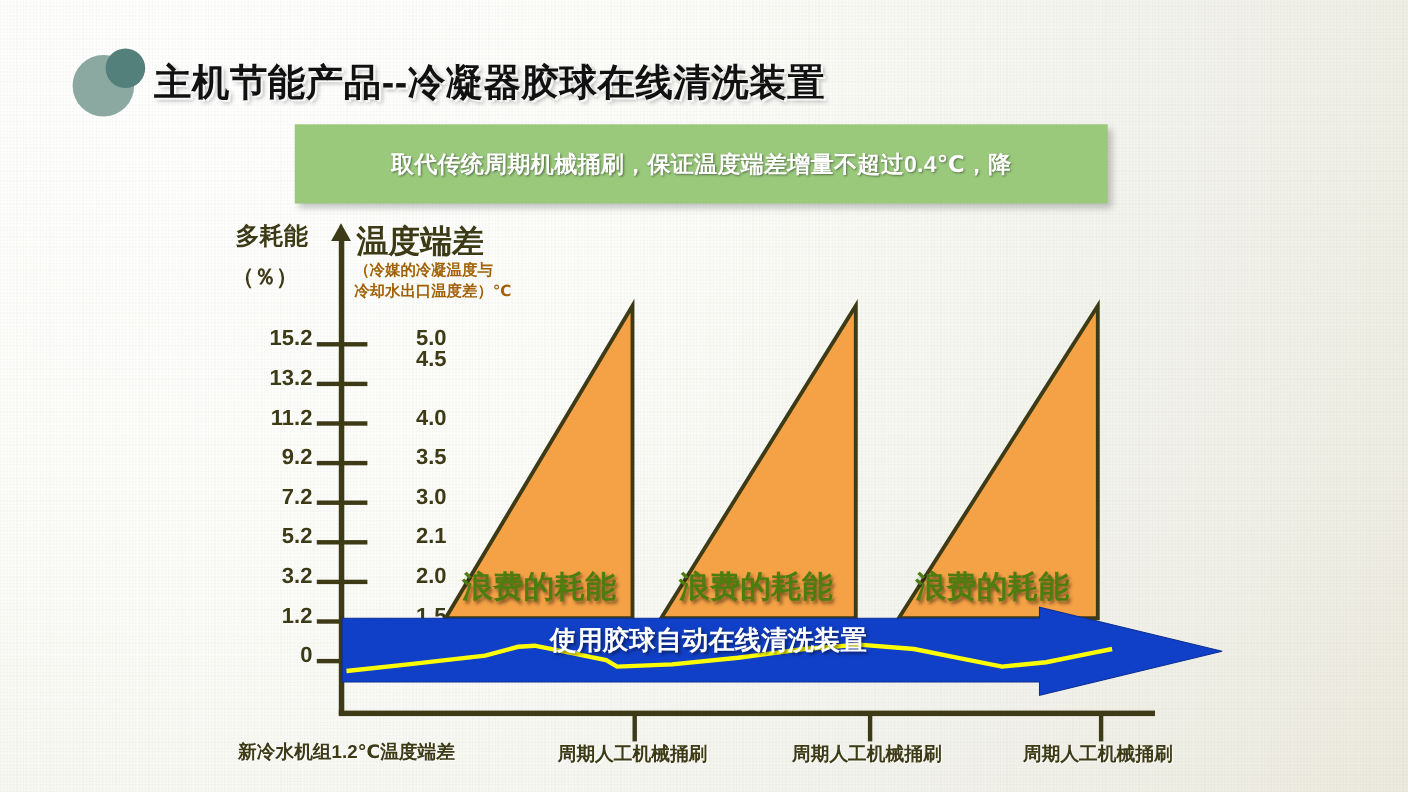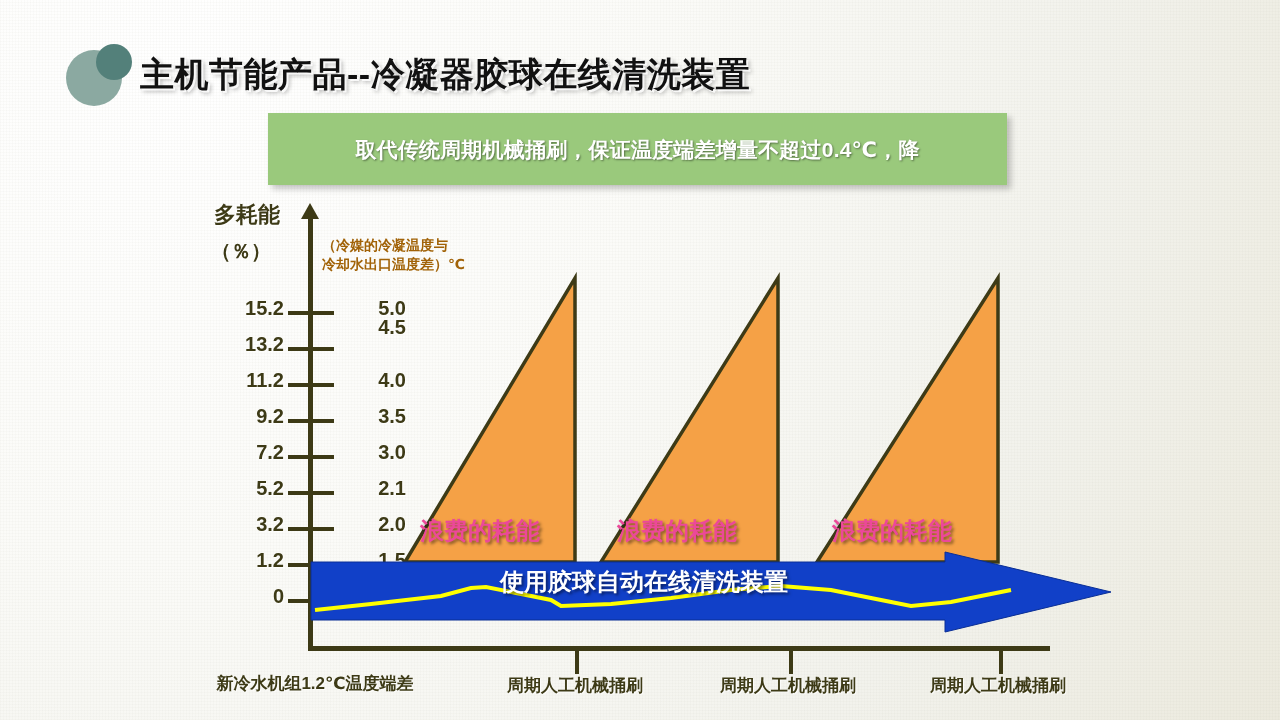--- a/index.html
+++ b/index.html
@@ -72,21 +72,21 @@
     text-shadow:1px 1px 1px rgba(255,255,255,.9);
   }
   .tlabel.left{width:70px;text-align:right;left:214px;}
   .tlabel.right{width:70px;text-align:right;left:336px;}
 
   
   .tri{position:absolute;}
   .tri svg{display:block;overflow:visible;}
 
   .tri-label{
-    position:absolute;color:#ec4899;font-size:24px;font-weight:bold;
+    position:absolute;color:#4d7c0f;font-size:28px;font-weight:bold;
     text-shadow:2px 2px 3px rgba(0,0,0,.45);white-space:nowrap;
   }
 
   
   #blue-band{position:absolute;left:311px;top:560px;width:806px;height:58px;}
   #blue-band svg{display:block;overflow:visible;}
   #band-label{
     position:absolute;left:500px;top:566px;width:380px;text-align:left;
     color:#fff;font-size:24px;font-weight:bold;white-space:nowrap;
     text-shadow:2px 2px 3px rgba(0,0,0,.5);
@@ -113,20 +113,21 @@
   <div id="banner">
     <div class="btxt">
       <div>取代传统周期机械捅刷，保证温度端差增量不超过0.4℃，降</div>
     </div>
   </div>
 
   <div id="chart">
 
     <div class="axis-head" id="left-head">多耗能</div>
     <div class="axis-head" id="left-unit">（％）</div>
+    <div class="axis-head" id="right-head">温度端差</div>
     <div id="right-sub">
       <div>（冷媒的冷凝温度与</div>
       <div>冷却水出口温度差）℃</div>
     </div>
 
     <div class="axis" id="y-axis"></div>
     <div id="y-arrow"></div>
     <div class="axis" id="x-axis"></div>
 
     <div class="tick" style="top:311px"></div>

